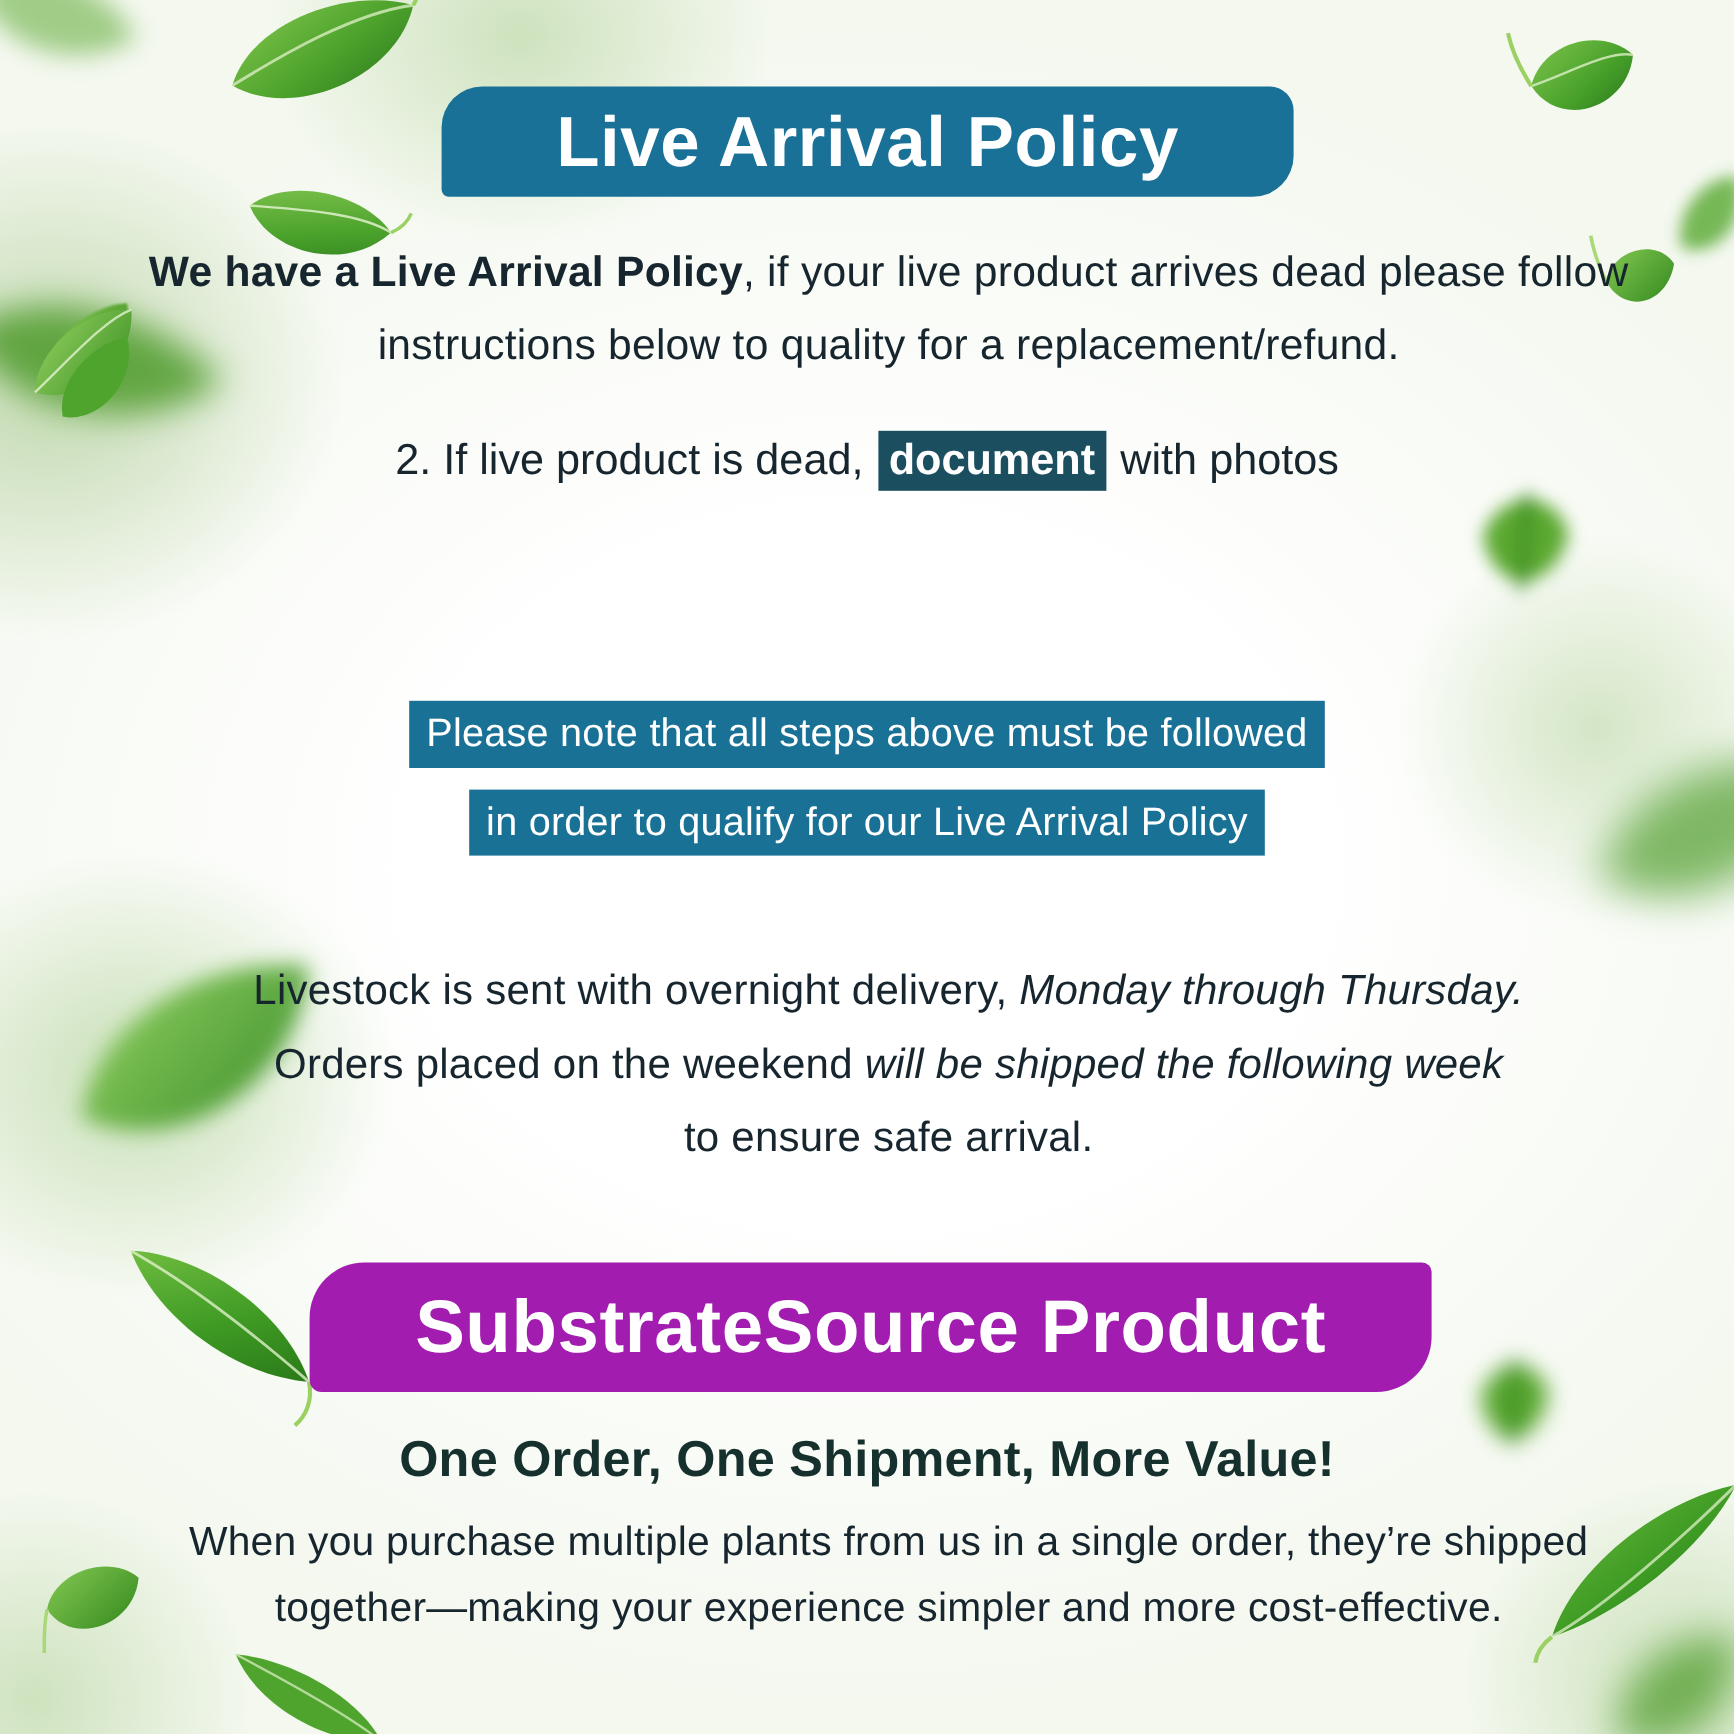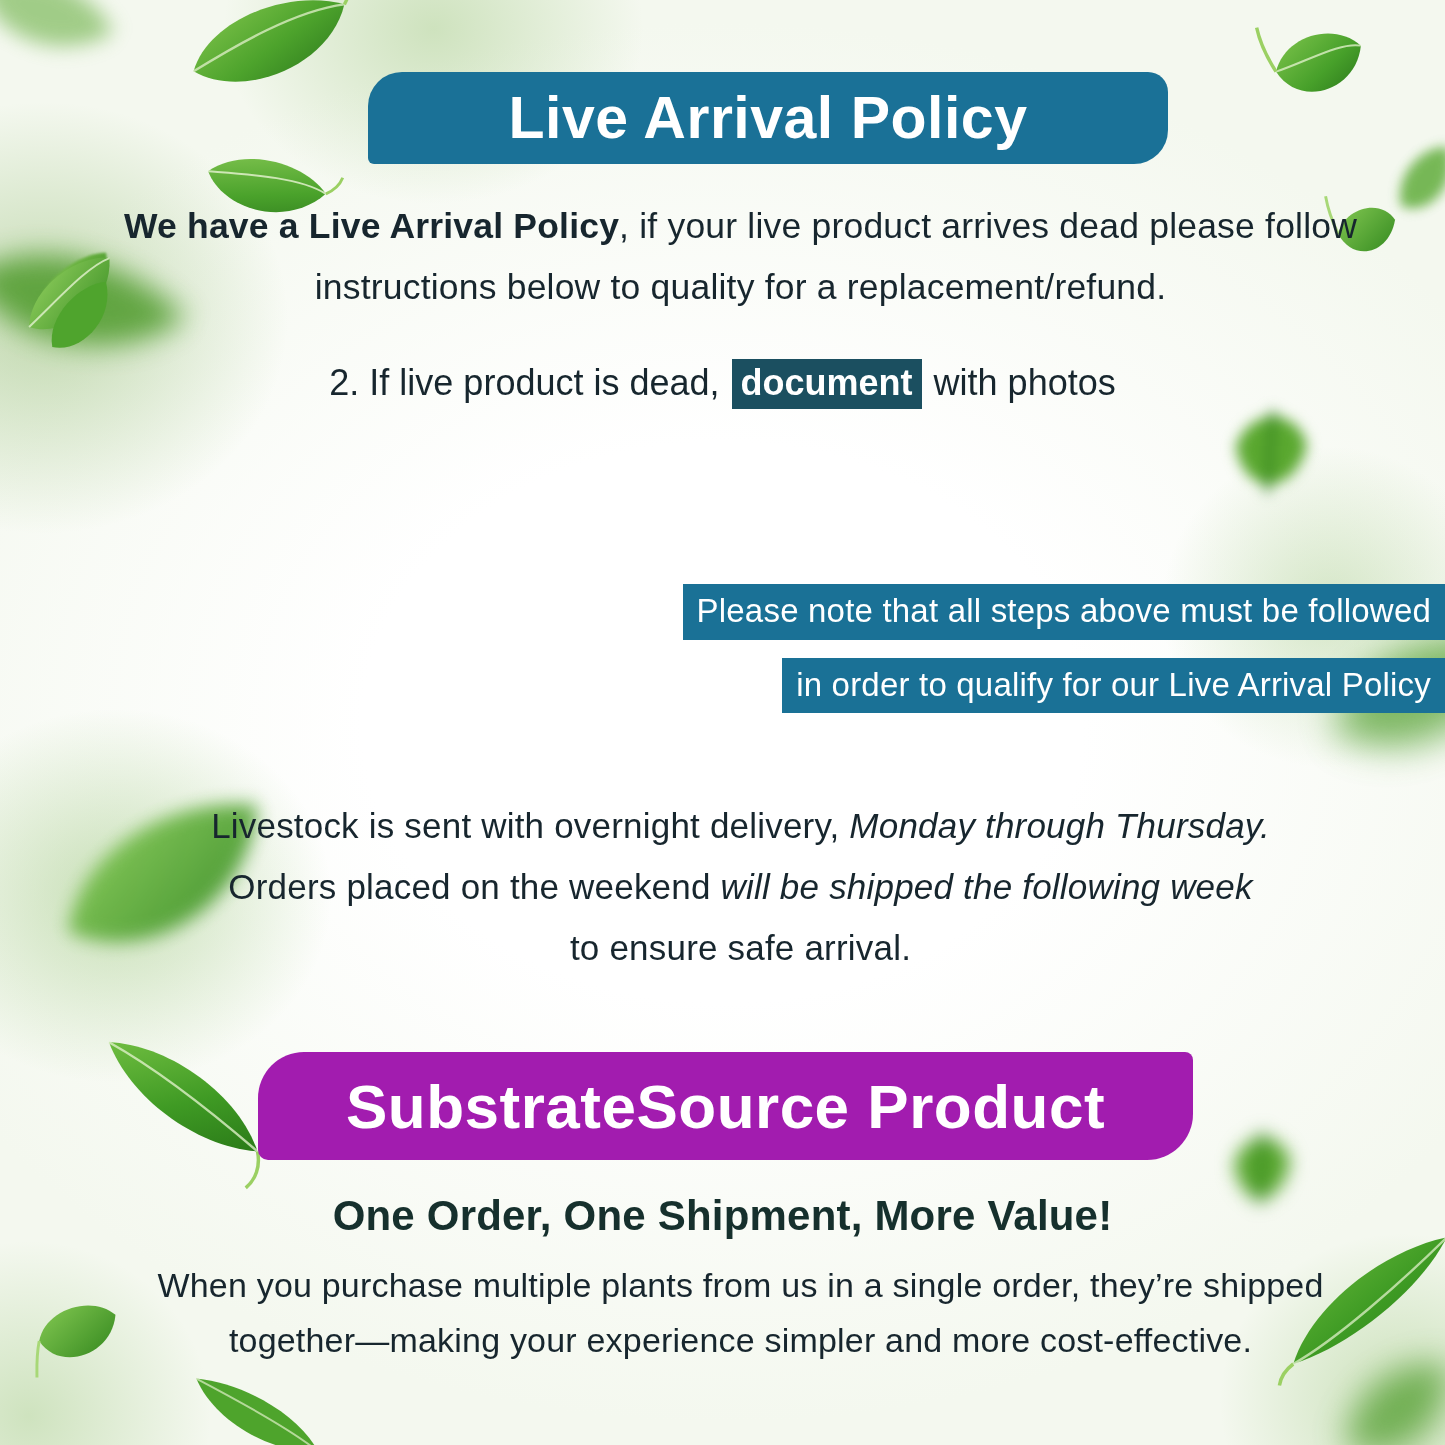--- a/index.html
+++ b/index.html
@@ -51,21 +51,21 @@
     display: flex;
     align-items: center;
     justify-content: center;
     letter-spacing: .5px;
     white-space: nowrap;
   }
 
   #title-banner {
     left: 368px;
     top: 72px;
-    width: 800px;
+    width: 710px;
     height: 92px;
     background: #1a7197;
     border-radius: 34px 20px 34px 6px;
     font-size: 59px;
   }
 
   #product-banner {
     left: 258px;
     top: 1052px;
     width: 935px;
@@ -110,21 +110,21 @@
     padding: 3px 9px 5px 9px;
     margin: 0 2px;
     display: inline-block;
     line-height: 1.18;
   }
 
   #note-block {
     position: absolute;
     top: 584px;
     width: 100%;
-    text-align: right;
+    text-align: center;
   }
   #note-block .note-line {
     display: inline-block;
     background: #1a7196;
     color: #ffffff;
     font-size: 33px;
     font-weight: 400;
     padding: 7px 14px 9px 14px;
     line-height: 1.2;
     white-space: nowrap;

